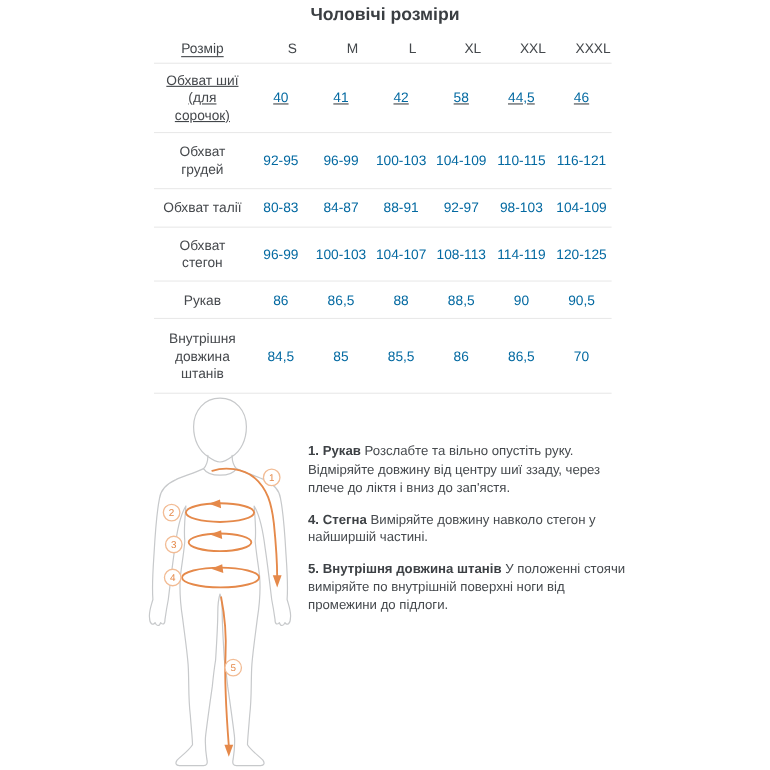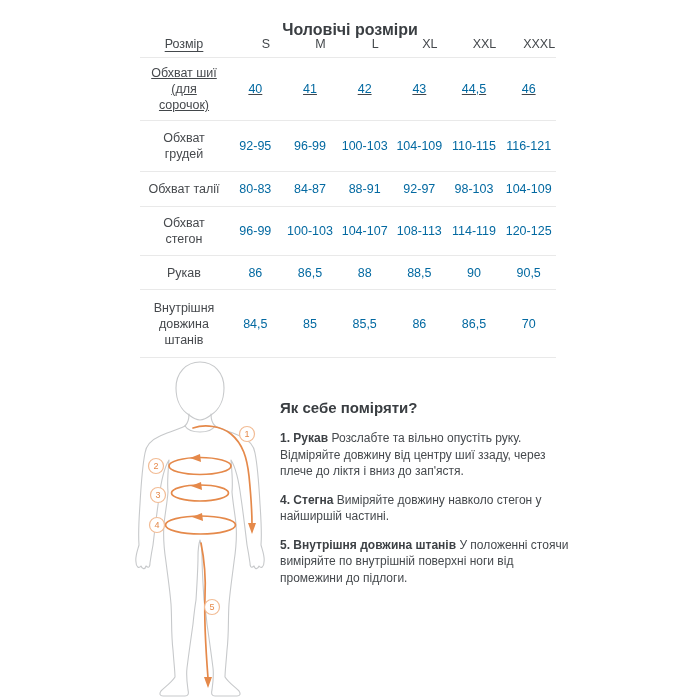--- a/index.html
+++ b/index.html
@@ -1,20 +1,20 @@
 <!DOCTYPE html>
 <html><head>
 <meta charset="utf-8">
 <style>
   html,body{margin:0;padding:0;background:#fff;}
   body{width:700px;height:700px;font-family:"Liberation Sans",sans-serif;color:#42464a;}
   .page{position:relative;width:700px;height:700px;overflow:hidden;background:#fff;}
 
   
-  .page-title{position:absolute;top:5px;left:0;right:0;margin:16px;text-align:center;
+  .page-title{position:absolute;top:5px;left:0;right:0;margin:0;text-align:center;
     font-size:16px;font-weight:600;color:#3a3e42;}
 
   
   .size-table{position:absolute;top:30px;left:140px;width:416px;font-size:12.5px;}
   .trow{display:grid;grid-template-columns:88px repeat(6,1fr);align-items:center;
     border-bottom:1px solid #e9e9e9;}
   .trow.thead{height:27px;gap:21px;}
   .trow.r0{height:62px;text-decoration:underline;}
   .trow.r1{height:50px;}
   .trow.r2{height:34px;}
@@ -53,21 +53,21 @@
       <div class="cell size-head">XXXL</div>
     </div>
 
     <div class="trow r0">
       <div class="cell label">Обхват шиї
 (для
 сорочок)</div>
       <div class="cell">40</div>
       <div class="cell">41</div>
       <div class="cell">42</div>
-      <div class="cell">43</div>
+      <div class="cell">58</div>
       <div class="cell">44,5</div>
       <div class="cell">46</div>
     </div>
 
     <div class="trow r1">
       <div class="cell label">Обхват
 грудей</div>
       <div class="cell">92-95</div>
       <div class="cell">96-99</div>
       <div class="cell">100-103</div>
@@ -182,21 +182,20 @@
         <text x="25" y="142" text-anchor="middle" font-size="9" fill="#e5894a">3</text>
         <circle cx="24" cy="169" r="7.5" fill="#fff" stroke="#f2bc95" stroke-width="1.2"></circle>
         <text x="24" y="172" text-anchor="middle" font-size="9" fill="#e5894a">4</text>
         <circle cx="79" cy="251" r="7.5" fill="#fff" stroke="#f2bc95" stroke-width="1.2"></circle>
         <text x="79" y="254" text-anchor="middle" font-size="9" fill="#e5894a">5</text>
       </g>
     </svg>
   </div>
 
   <section class="guide">
-    <h2 class="guide-heading">Як себе поміряти?</h2>
 
     <p><b>1. Рукав</b> <span>Розслабте та вільно опустіть руку. Відміряйте довжину від центру шиї ззаду, через плече до ліктя і вниз до зап'ястя.</span></p>
 
 
 
     <p><b>4. Стегна</b> <span>Виміряйте довжину навколо стегон у найширшій частині.</span></p>
 
     <p><b>5. Внутрішня довжина штанів</b> <span>У положенні стоячи виміряйте по внутрішній поверхні ноги від промежини до підлоги.</span></p>
   </section>
 

